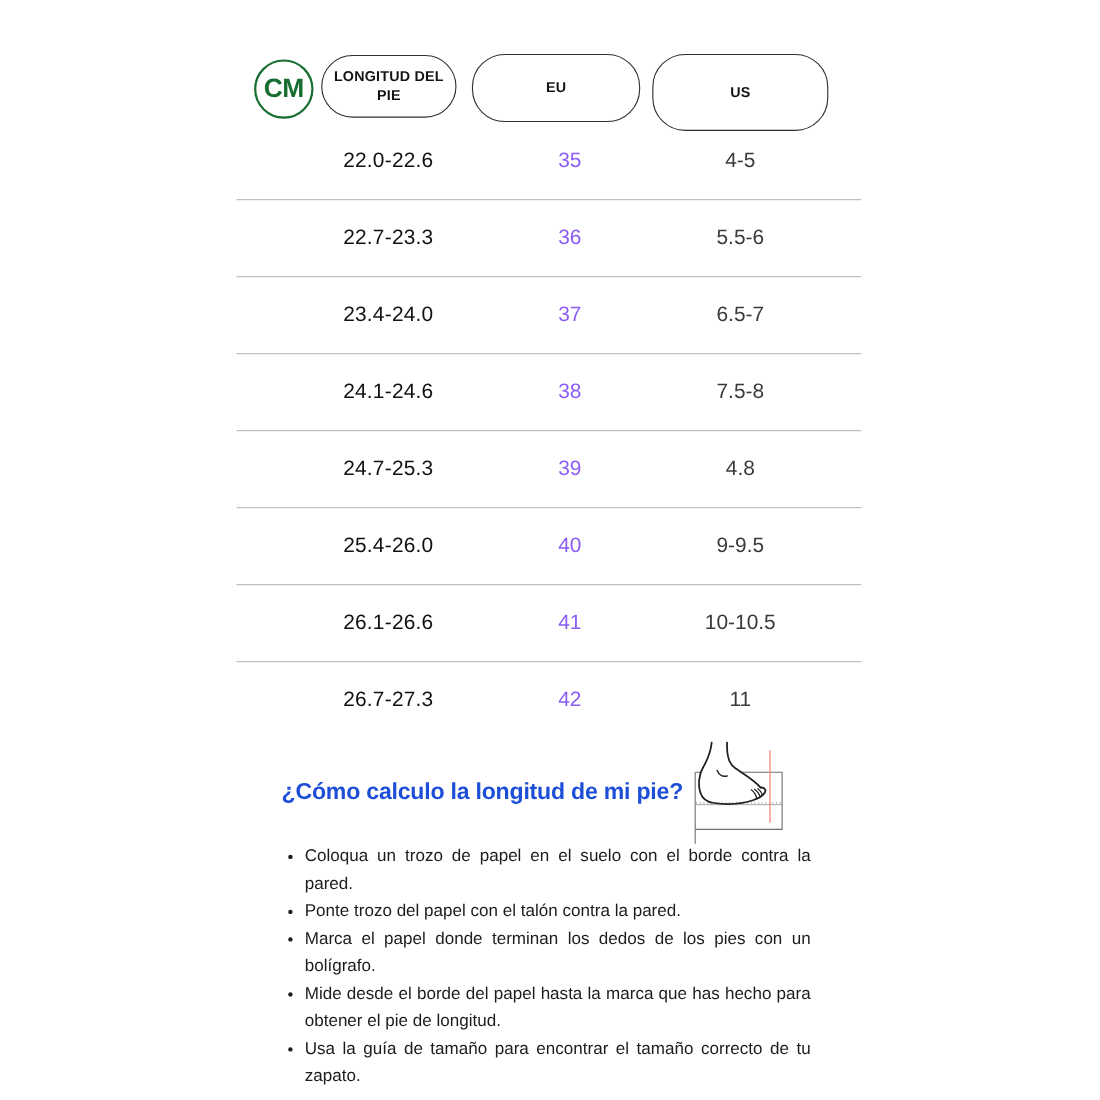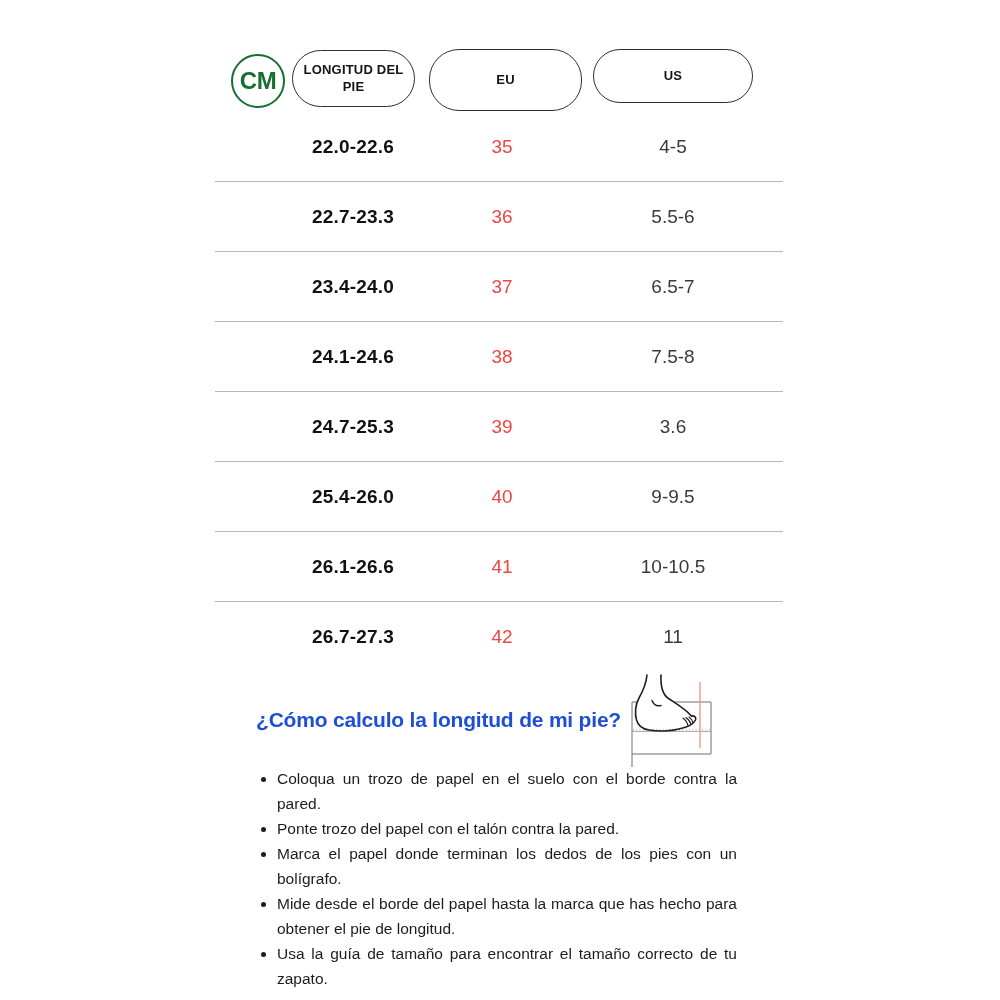--- a/index.html
+++ b/index.html
@@ -52,39 +52,39 @@
     text-align: center;
     font-weight: 700;
     font-size: 13px;
     line-height: 1.25;
     letter-spacing: 0.2px;
     color: #141414;
     background: #fff;
   }
   .pill-longitud { left: 77px;  top: 29px; width: 123px; height: 57px; padding: 0 10px; }
   .pill-eu       { left: 214px; top: 28px; width: 153px; height: 62px; }
-  .pill-us       { left: 378px; top: 28px; width: 160px; height: 54px; }
+  .pill-us       { left: 378px; top: 28px; width: 160px; height: 70px; }
 
   
   .rows { width: 568px; }
   .row {
     position: relative;
     height: 70px;
     border-bottom: 1px solid #b9b9b9;
   }
   .row:last-child { border-bottom: none; }
   .row span {
     position: absolute;
     top: 50%;
     transform: translate(-50%, -50%);
     white-space: nowrap;
     font-size: 19px;
   }
-  .row .c1 { left: 138px; font-weight: 700; color: #111; letter-spacing: 0.2px; }
-  .row .c2 { left: 287px; color: #ef4444; }
+  .row .c1 { left: 138px; font-weight: 400; color: #111; letter-spacing: 0.2px; }
+  .row .c2 { left: 303px; color: #8b5cf6; }
   .row .c3 { left: 458px; color: #3a3a3a; }
 
   
   .howto-head {
     position: relative;
     height: 92px;
     margin-top: 2px;
   }
   .howto-head h2 {
     position: absolute;
@@ -153,21 +153,21 @@
         <span class="c3">6.5-7</span>
       </div>
       <div class="row">
         <span class="c1">24.1-24.6</span>
         <span class="c2">38</span>
         <span class="c3">7.5-8</span>
       </div>
       <div class="row">
         <span class="c1">24.7-25.3</span>
         <span class="c2">39</span>
-        <span class="c3">3.6</span>
+        <span class="c3">4.8</span>
       </div>
       <div class="row">
         <span class="c1">25.4-26.0</span>
         <span class="c2">40</span>
         <span class="c3">9-9.5</span>
       </div>
       <div class="row">
         <span class="c1">26.1-26.6</span>
         <span class="c2">41</span>
         <span class="c3">10-10.5</span>

